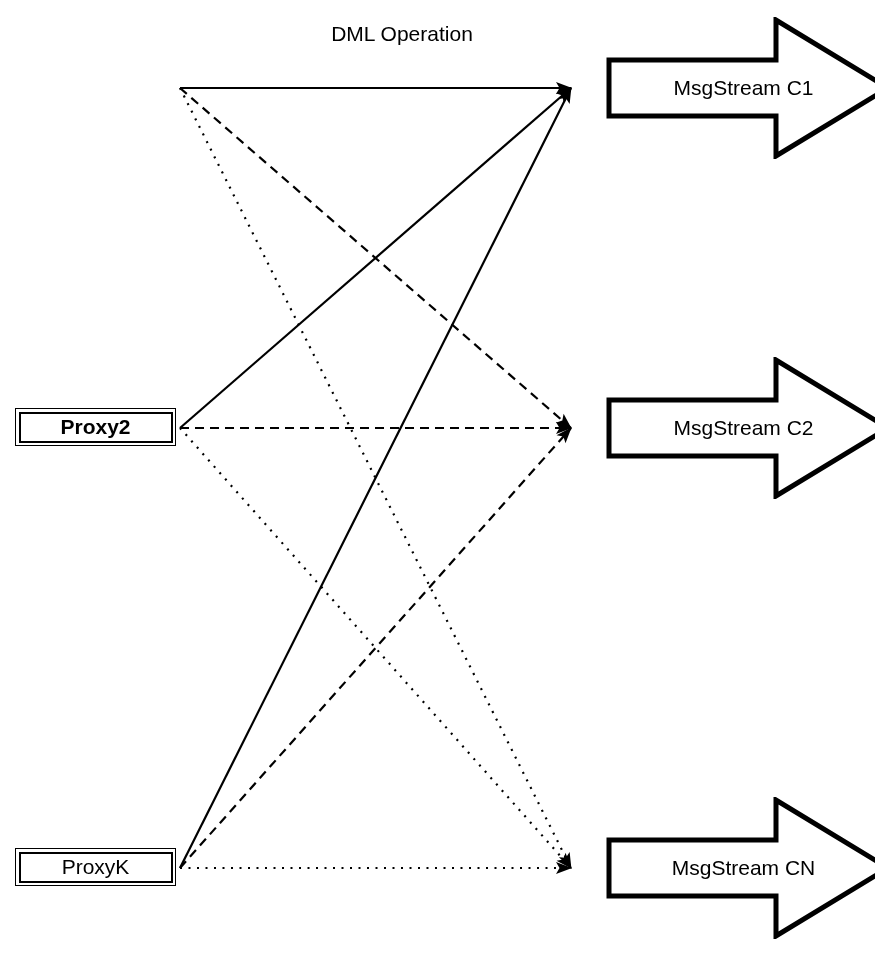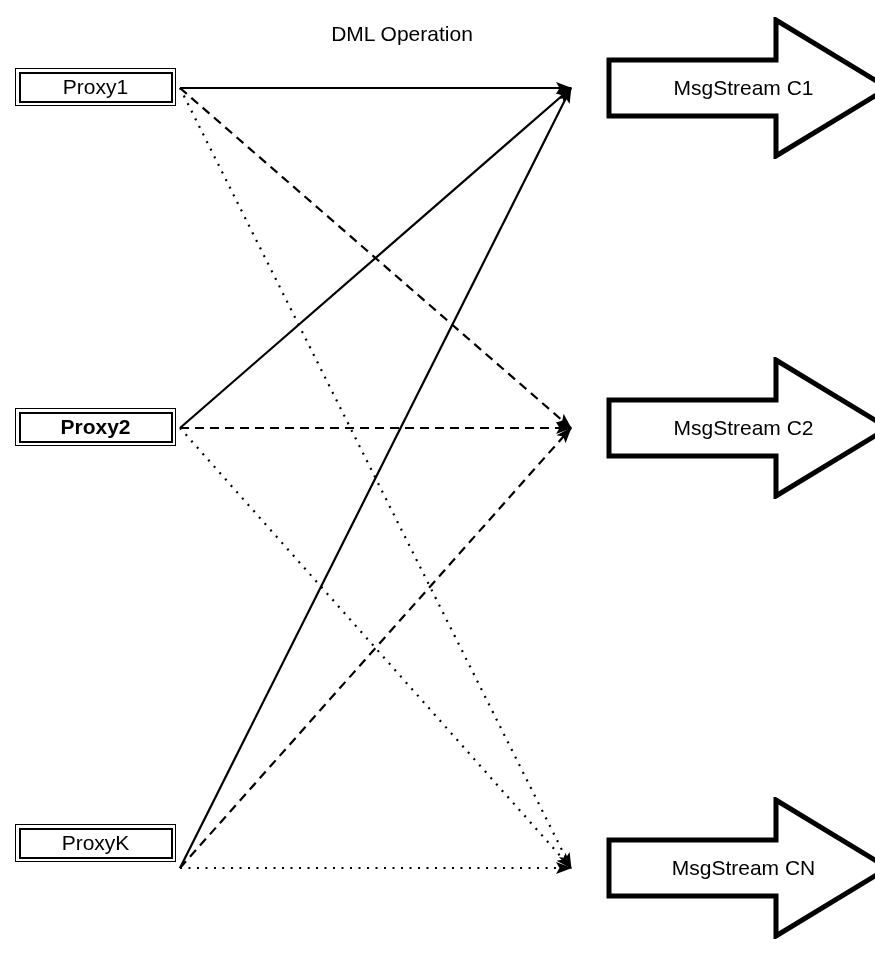--- a/index.html
+++ b/index.html
@@ -41,21 +41,21 @@
     border: 2px solid #000;
     background: #fff;
     display: flex;
     align-items: center;
     justify-content: center;
     font-size: 21px;
     color: #000;
   }
   .proxy.p1 { top: 68px; }
   .proxy.p2 { top: 408px; font-weight: bold; }
-  .proxy.pk { top: 824px; }
+  .proxy.pk { top: 848px; }
   
   .stream {
     position: absolute;
     left: 606px;
     width: 285px;
     height: 142px;
   }
   .stream.s1 { top: 17px; }
   .stream.s2 { top: 357px; text-decoration: underline; }
   .stream.s3 { top: 797px; }
@@ -86,25 +86,20 @@
 </style>
 </head>
 <body>
 
 <div id="canvas">
 
   <div class="diagram-title">
     <div>DML Operation</div>
   </div>
 
-  <div class="proxy p1">
-    <div class="proxy-inner">
-      <span>Proxy1</span>
-    </div>
-  </div>
   <div class="proxy p2">
     <div class="proxy-inner">
       <span>Proxy2</span>
     </div>
   </div>
   <div class="proxy pk">
     <div class="proxy-inner">
       <span>ProxyK</span>
     </div>
   </div>

